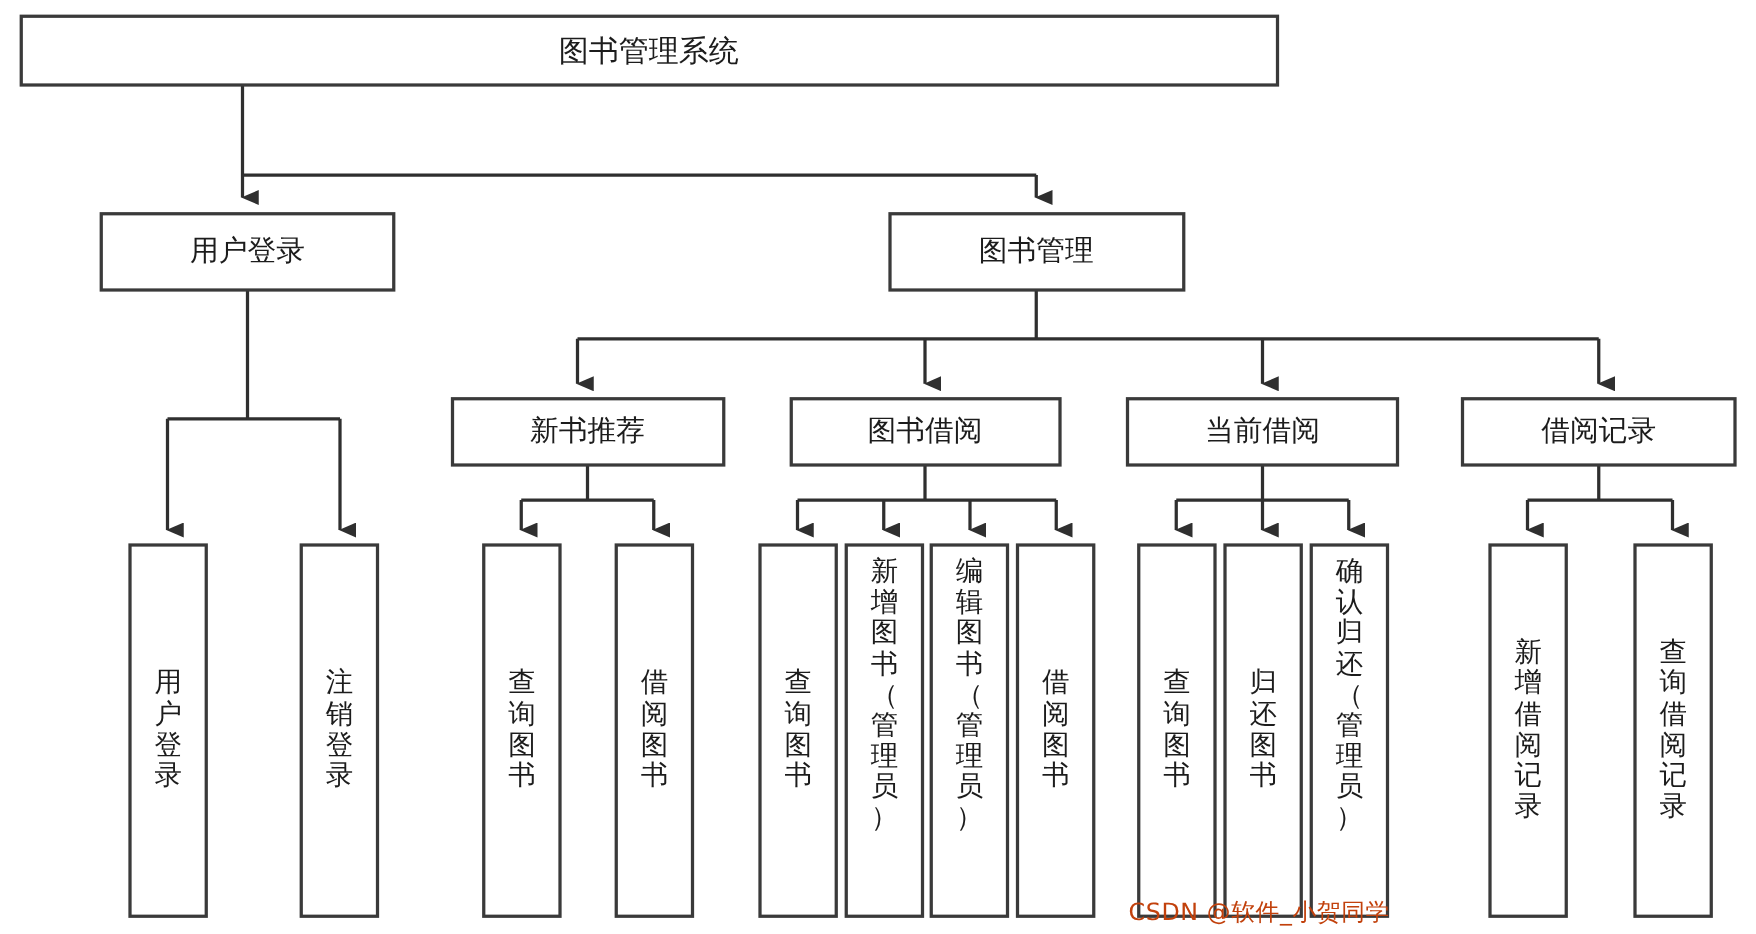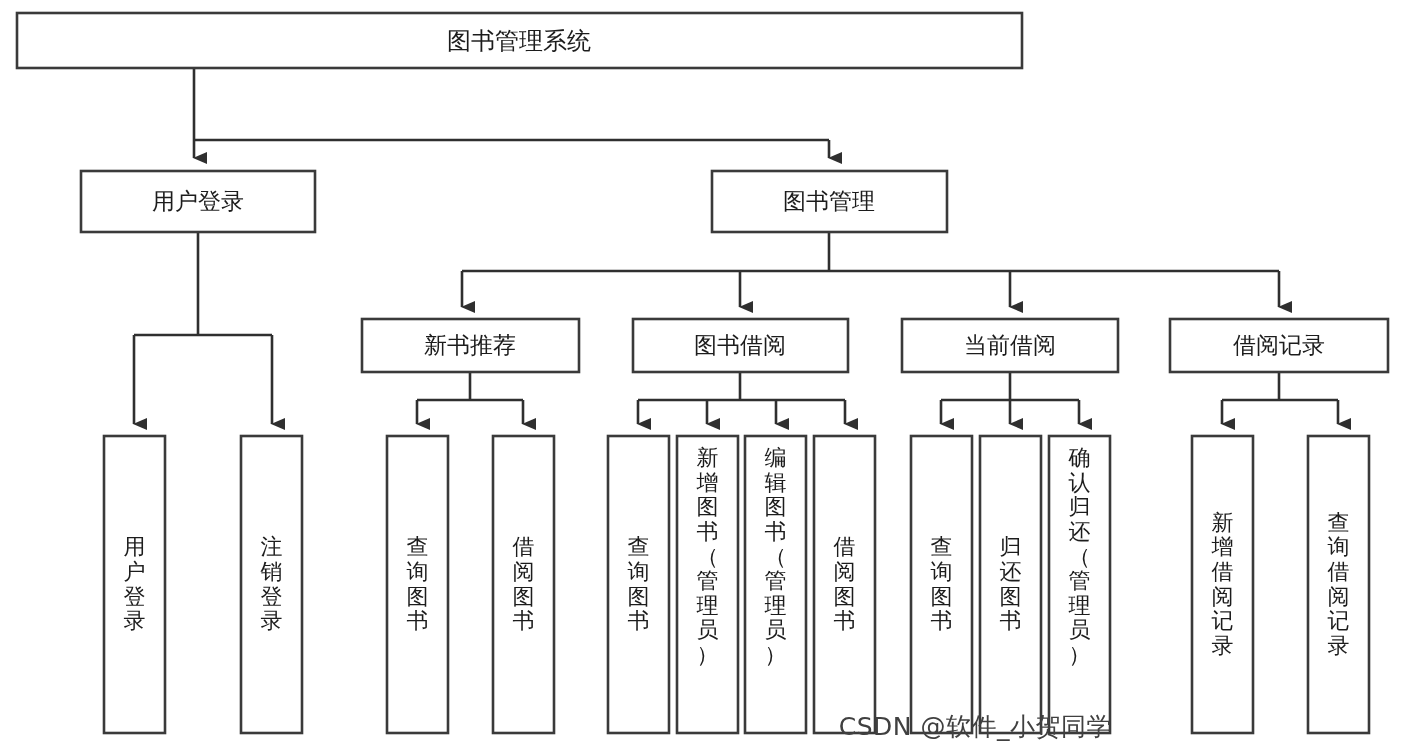--- a/index.html
+++ b/index.html
@@ -48,22 +48,22 @@
     white-space:normal;
     word-break:break-all;
   }
   .leaf-text span{display:block;}
 
   .watermark{
     position:absolute;
     right:8px;
     bottom:4px;
     font-family:"DejaVu Sans","Liberation Sans",sans-serif;
-    font-size:25px;
-    color:#404040;
+    font-size:19px;
+    color:#c2410c;
     letter-spacing:0.5px;
     white-space:nowrap;
   }
 </style>
 </head>
 <body>
 
 <div id="diagram-root">
 
   <svg id="flow" viewBox="0 0 1405 747">

